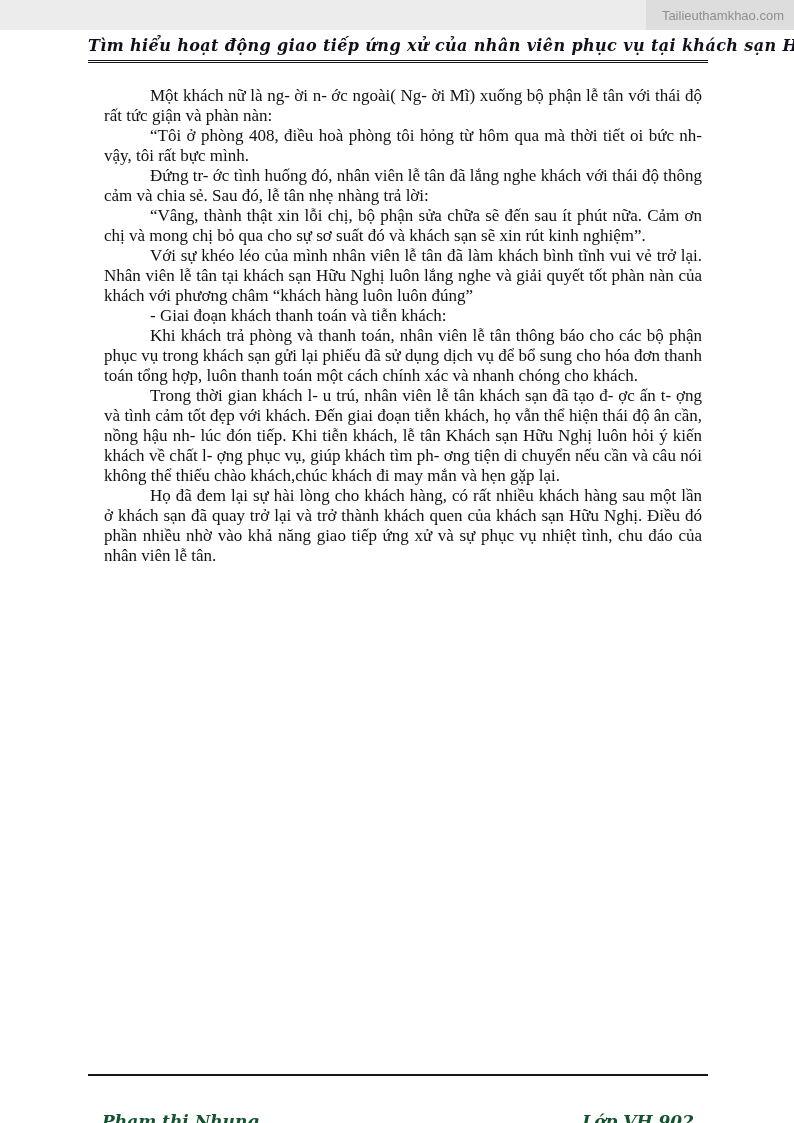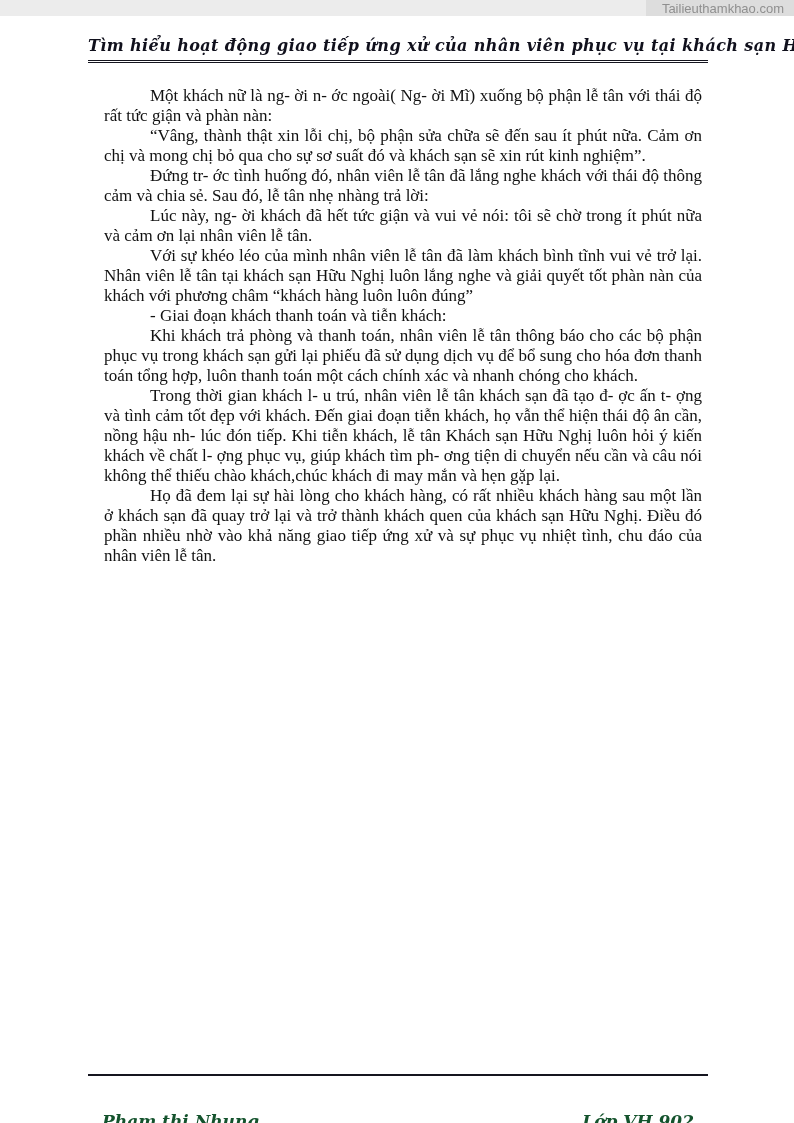--- a/index.html
+++ b/index.html
@@ -11,21 +11,21 @@
     position: relative;
     font-family: "Liberation Serif", serif;
     color: #111111;
     overflow: hidden;
   }
 
   
   .watermark-bar {
     position: absolute;
     top: 0; left: 0; right: 0;
-    height: 16px;
+    height: 30px;
     background: #ececec;
     display: flex;
     justify-content: flex-end;
     align-items: stretch;
   }
   .watermark-label {
     background: #dddddd;
     color: #8f8f8f;
     font-family: "Liberation Sans", sans-serif;
     font-size: 13px;
@@ -111,23 +111,23 @@
   <span class="watermark-label">Tailieuthamkhao.com</span>
 </div>
 
 <div class="header">
   <div class="header-title">Tìm hiểu hoạt động giao tiếp ứng xử của nhân viên phục vụ tại khách sạn Hữu Nghị</div>
   <div class="header-rule"></div>
 </div>
 
 <div class="content">
   <p>Một khách nữ là ng- ời n- ớc ngoài( Ng- ời Mĩ) xuống bộ phận lễ tân với thái độ rất tức giận và phàn nàn:</p>
+  <p>“Tôi ở phòng 408, điều hoà phòng tôi hỏng từ hôm qua mà thời tiết oi bức nh-  vậy, tôi rất bực mình.</p>
+  <p>Đứng tr- ớc tình huống đó, nhân viên lễ tân đã lắng nghe khách với thái độ thông cảm và chia sẻ. Sau đó, lễ tân nhẹ nhàng trả lời:</p>
   <p>“Vâng, thành thật xin lỗi chị, bộ phận sửa chữa sẽ đến sau ít phút nữa. Cảm ơn chị và mong chị bỏ qua cho sự sơ suất đó và khách sạn sẽ xin rút kinh nghiệm”.</p>
-  <p>Đứng tr- ớc tình huống đó, nhân viên lễ tân đã lắng nghe khách với thái độ thông cảm và chia sẻ. Sau đó, lễ tân nhẹ nhàng trả lời:</p>
-  <p>Lúc này, ng- ời khách đã hết tức giận và vui vẻ nói: tôi sẽ chờ trong ít phút nữa và cảm ơn lại nhân viên lễ tân.</p>
   <p>Với sự khéo léo của mình nhân viên lễ tân đã làm khách bình tĩnh vui vẻ trở lại. Nhân viên lễ tân tại khách sạn Hữu Nghị luôn lắng nghe và giải quyết tốt phàn nàn của khách với phương châm “khách hàng luôn luôn đúng”</p>
   <p>- Giai đoạn khách thanh toán và tiễn khách:</p>
   <p>Khi khách trả phòng và thanh toán, nhân viên lễ tân thông báo cho các bộ phận phục vụ trong khách sạn gửi lại phiếu đã sử dụng dịch vụ để bổ sung cho hóa đơn thanh toán tổng hợp, luôn thanh toán một cách chính xác và nhanh chóng cho khách.</p>
   <p>Trong thời gian khách l- u trú, nhân viên lễ tân khách sạn đã tạo đ- ợc ấn t- ợng và tình cảm tốt đẹp với khách. Đến giai đoạn tiễn khách, họ vẫn thể hiện thái độ ân cần, nồng hậu nh-  lúc đón tiếp. Khi tiễn khách, lễ tân Khách sạn Hữu Nghị luôn hỏi ý kiến khách về chất l- ợng phục vụ, giúp khách tìm ph- ơng tiện di chuyển nếu cần và câu nói không thể thiếu chào khách,chúc khách đi may mắn và hẹn gặp lại.</p>
   <p>Họ đã đem lại sự hài lòng cho khách hàng, có rất nhiều khách hàng sau một lần ở khách sạn đã quay trở lại và trở thành khách quen của khách sạn Hữu Nghị. Điều đó phần nhiều nhờ vào khả năng giao tiếp ứng xử và sự phục vụ nhiệt tình, chu đáo của nhân viên lễ tân.</p>
 </div>
 
 <div class="footer">
   <div class="footer-rule"></div>
   <div class="footer-row">

